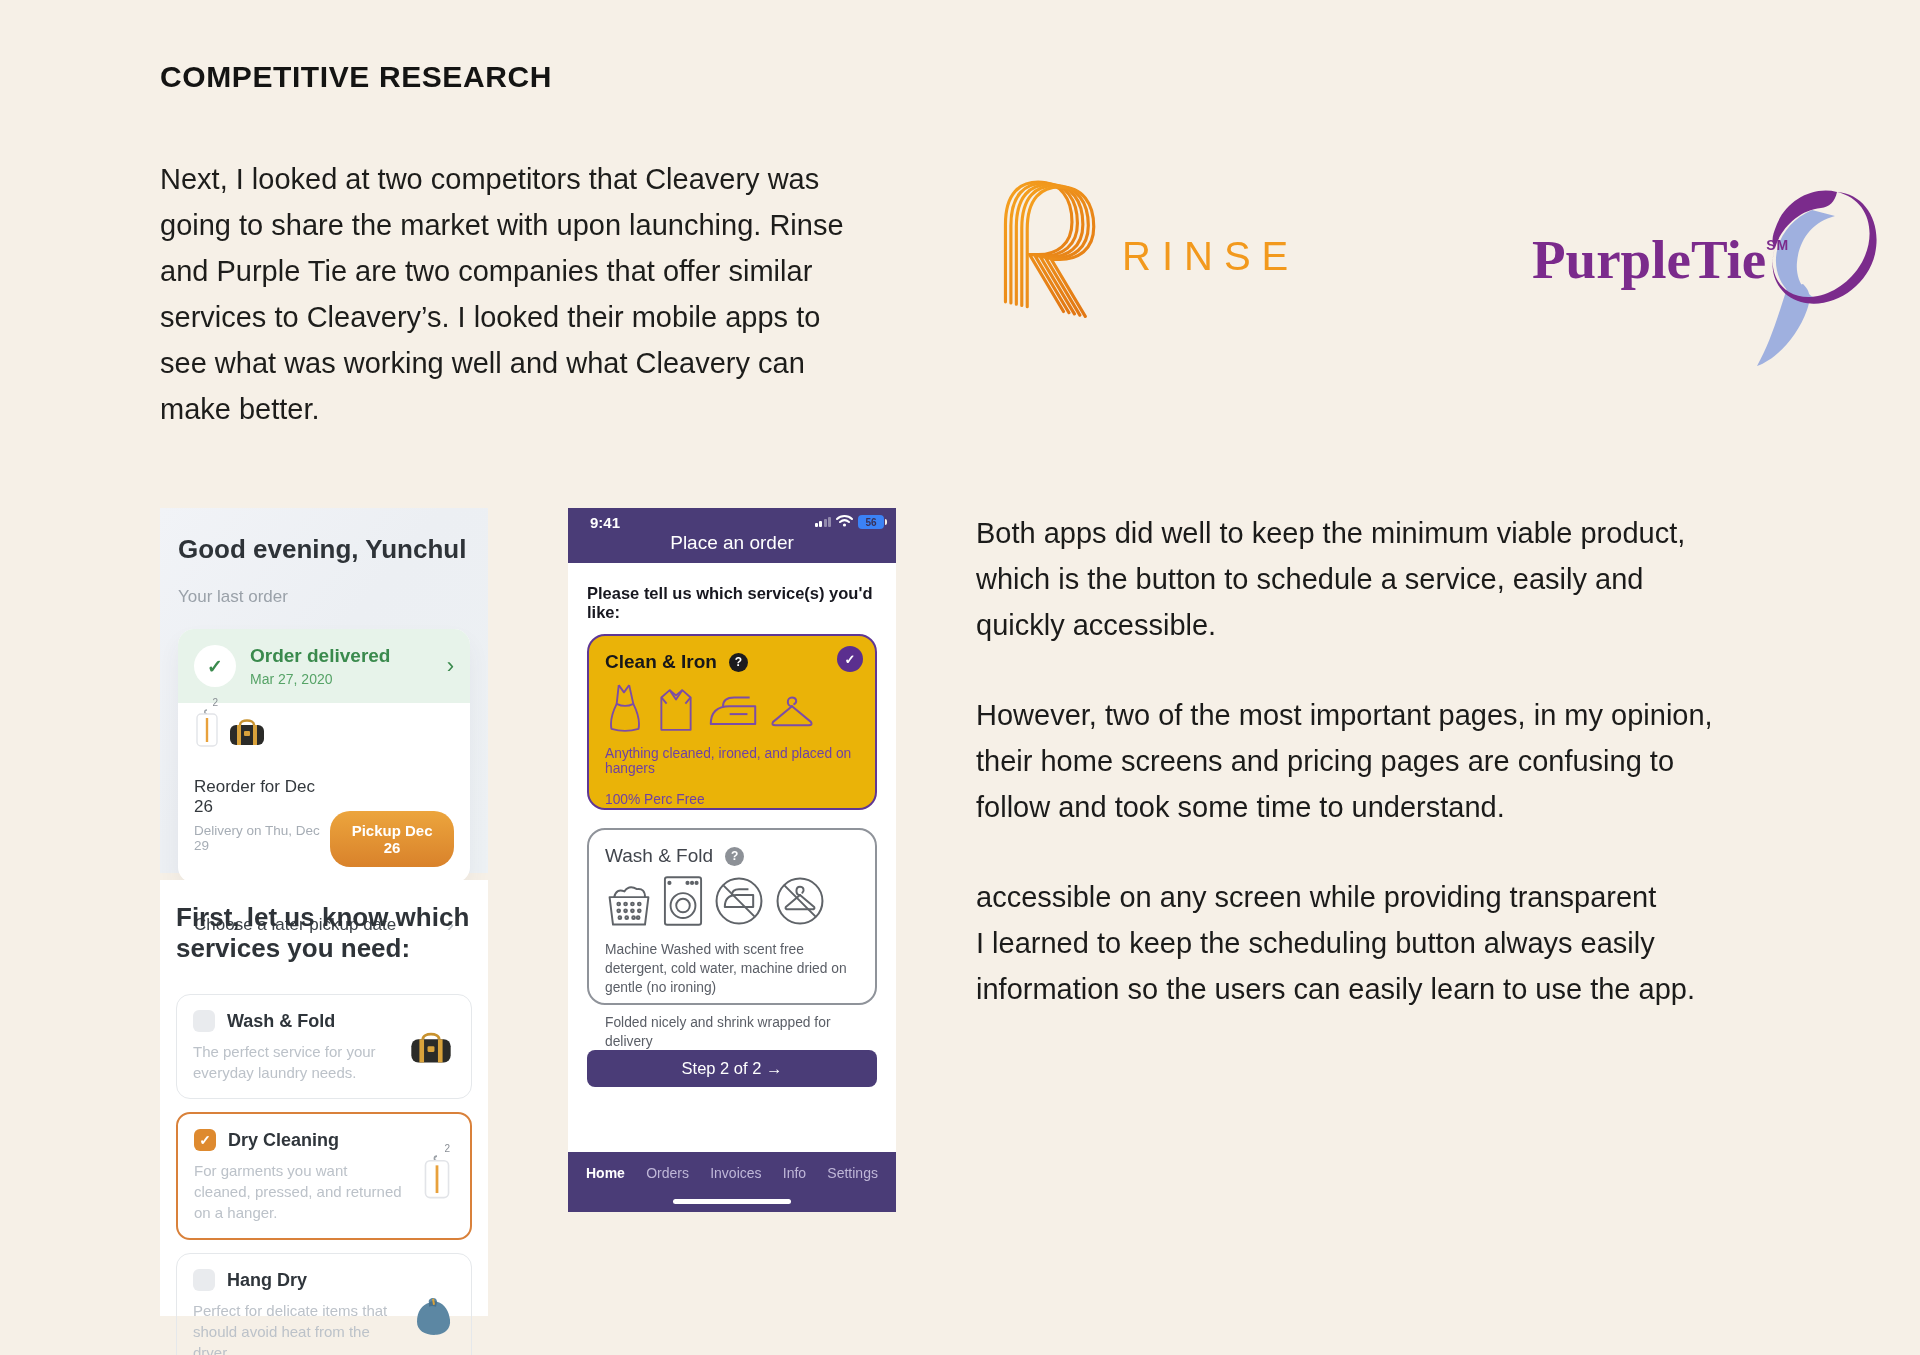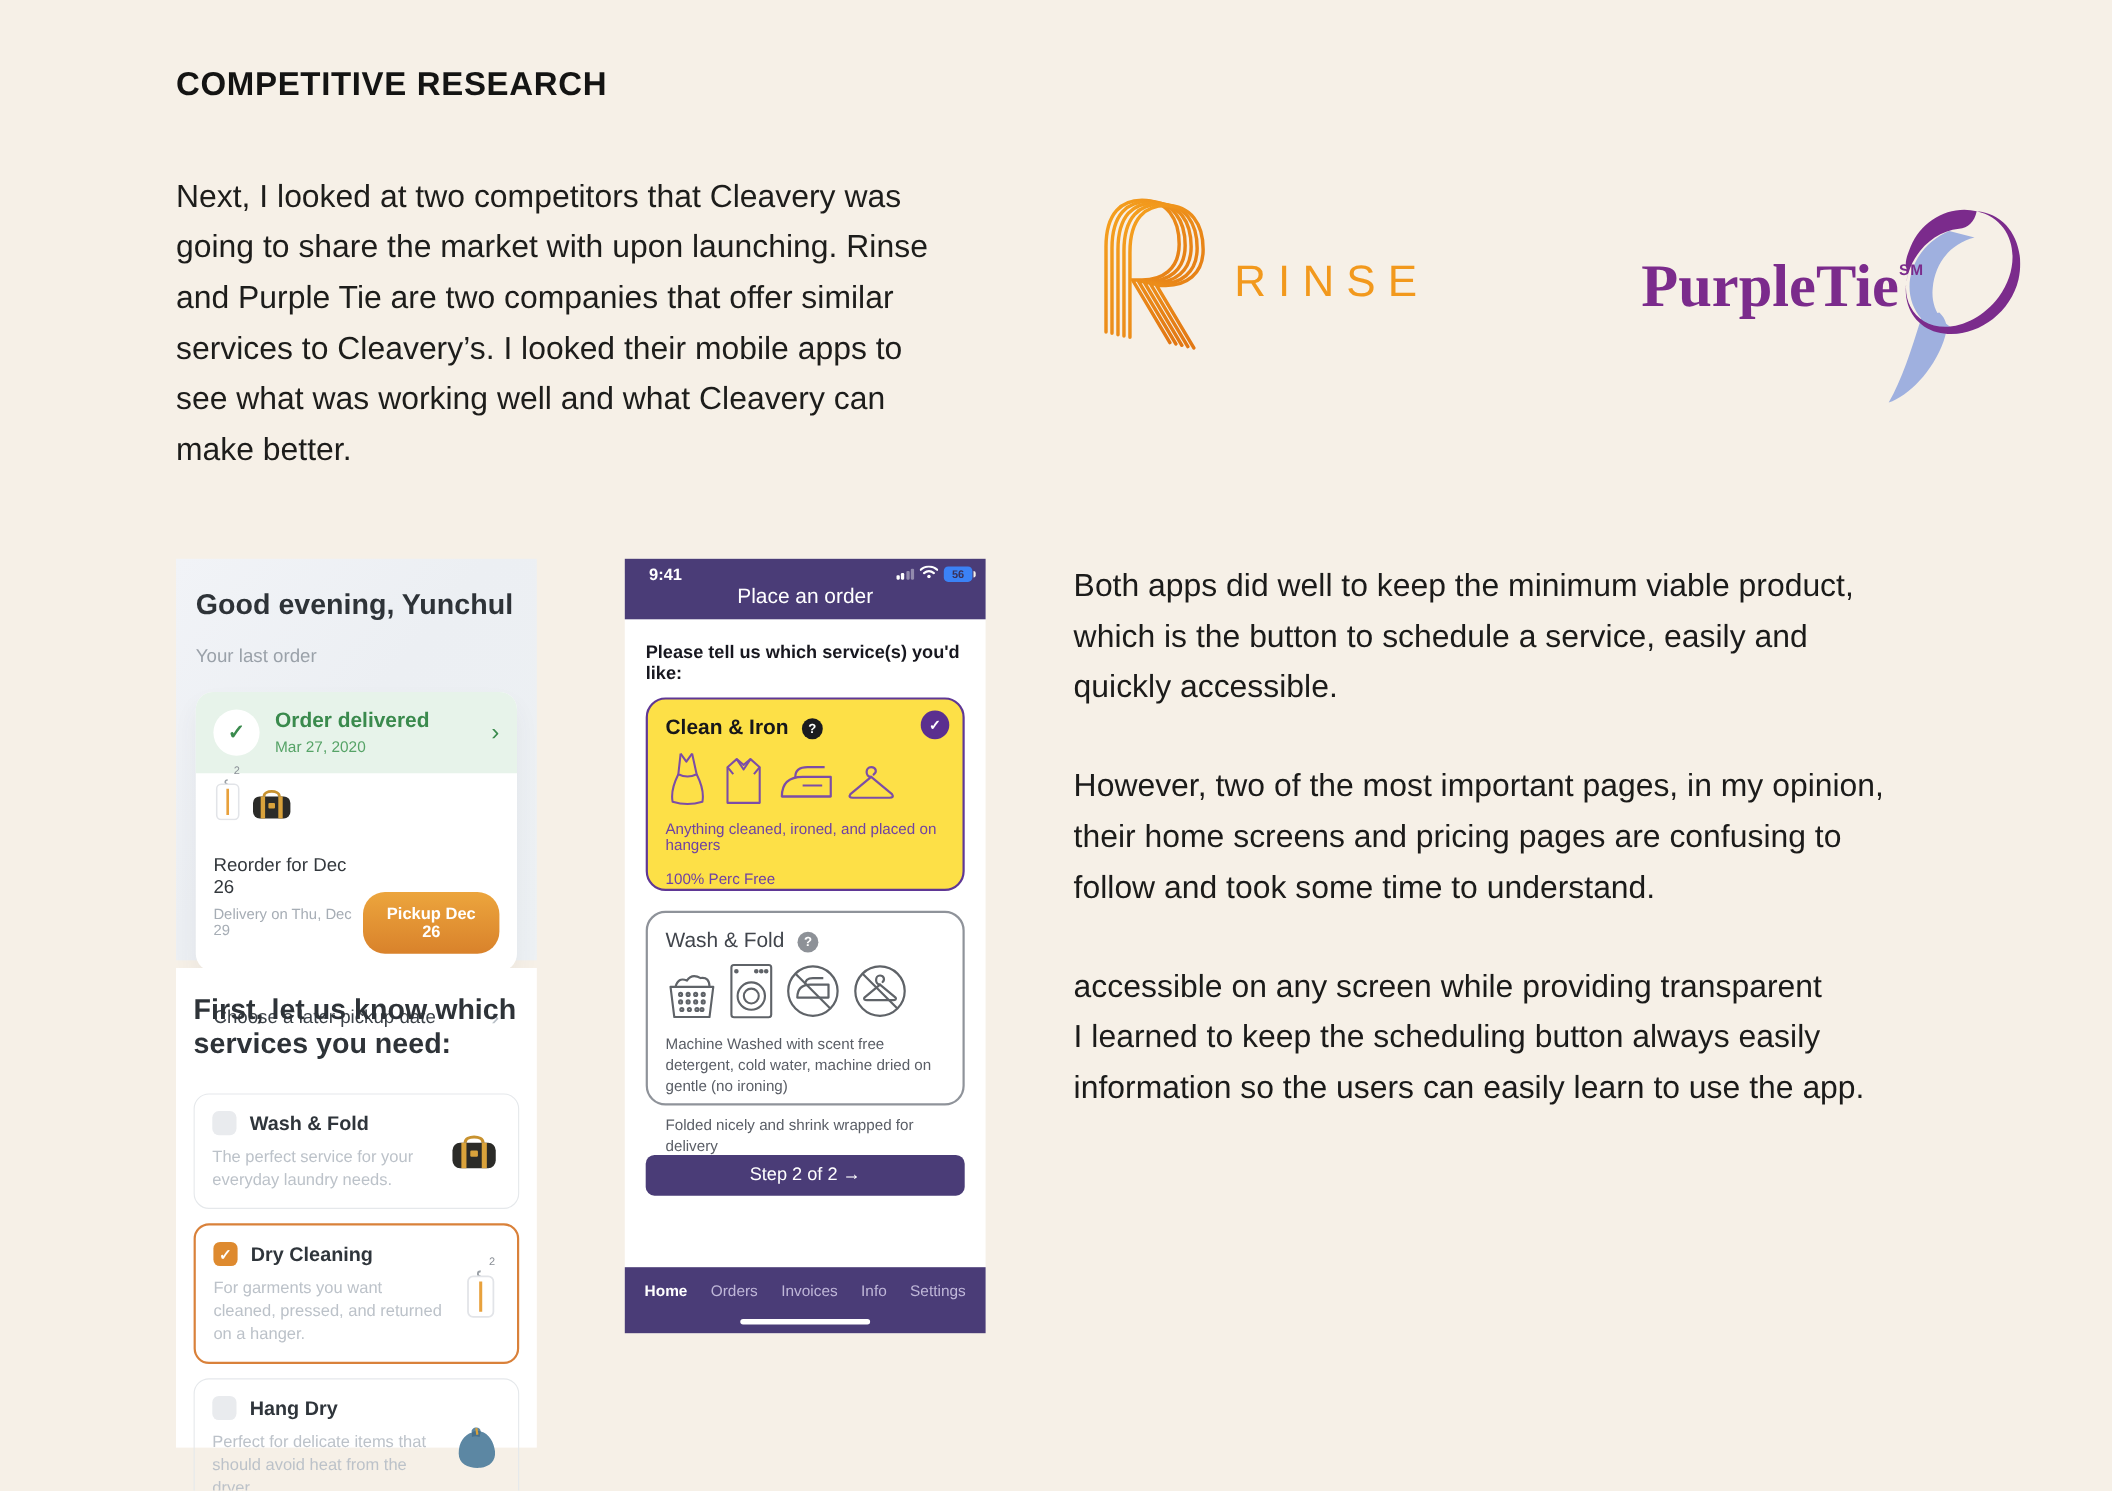--- a/index.html
+++ b/index.html
@@ -7,21 +7,21 @@
   body { background:#F6F0E7; font-family:"Liberation Sans", sans-serif; position:relative; overflow:hidden; }
 
   
   .page-title { position:absolute; left:160px; top:60px; font-size:30px; font-weight:700;
                 color:#141413; letter-spacing:.6px; }
   .intro { position:absolute; left:160px; top:156px; font-size:29px; line-height:46px; color:#1D1D1B; }
 
   
   .rinse-logo { position:absolute; left:998px; top:176px; display:flex; align-items:center; }
   .rinse-word { font-size:40px; font-weight:500; color:#F2991D; letter-spacing:11px; margin-left:22px; margin-top:6px; }
-  .pt-logo { position:absolute; left:1492px; top:170px; width:330px; height:200px; }
+  .pt-logo { position:absolute; left:1532px; top:170px; width:330px; height:200px; }
   .pt-swoosh { position:absolute; left:185px; top:0px; }
   .pt-word { position:absolute; left:0px; top:58px; font-family:"Liberation Serif", serif; font-weight:700;
              font-size:55px; color:#7B2B8C; z-index:2; }
   .pt-sm { font-size:14px; vertical-align:28px; letter-spacing:1px; font-family:"Liberation Sans",sans-serif; font-weight:700;}
 
   
   .phone { position:absolute; width:328px;border-radius:14px; }
   .chev { margin-left:auto; font-size:22px; line-height:1; }
 
   
@@ -71,21 +71,21 @@
   .sig { display:flex; align-items:flex-end; gap:1.5px; }
   .sig i { width:3px; background:#fff; border-radius:1px; display:block; }
   .battery { position:relative; width:26px; height:14px; background:#3b82f6; border-radius:4px;
              display:flex; align-items:center; justify-content:center; font-size:10px; font-weight:700; color:#3A3158; }
   .battery:after { content:""; position:absolute; right:-3px; top:4px; width:2px; height:6px; background:#F6F0E7;
                    border-radius:0 2px 2px 0; }
   .p2-title { text-align:center; color:#fff; font-size:19px; margin-top:1px; }
   .p2-body { padding:0 19px; }
   .prompt { font-size:16.5px; font-weight:700; color:#17171F; margin-top:21px; }
   .ptcard { position:relative; border-radius:18px; padding:15px 16px; margin-top:12px; }
-  .ptcard.active { background:#fde047; border:2px solid #5F3795; height:176px; }
+  .ptcard.active { background:#eab308; border:2px solid #5F3795; height:176px; }
   .ptcard.plain  { background:#fff; border:2px solid #8F939A; height:177px; margin-top:18px; }
   .pt-head { display:flex; align-items:center; gap:12px; }
   .pt-name { font-size:19px; font-weight:700; color:#17171A; }
   .ptcard.plain .pt-name { color:#41454C; font-weight:400; }
   .qmark { width:19px; height:19px; border-radius:50%; background:#1B1B1F; color:#fff; font-size:12px;
            font-weight:700; display:inline-flex; align-items:center; justify-content:center; }
   .qmark.gray { background:#8D9197; }
   .sel-badge { position:absolute; top:10px; right:12px; width:26px; height:26px; border-radius:50%;
                background:#5B2F8F; color:#fff; font-size:13px; font-weight:700; display:flex;
                align-items:center; justify-content:center; }

